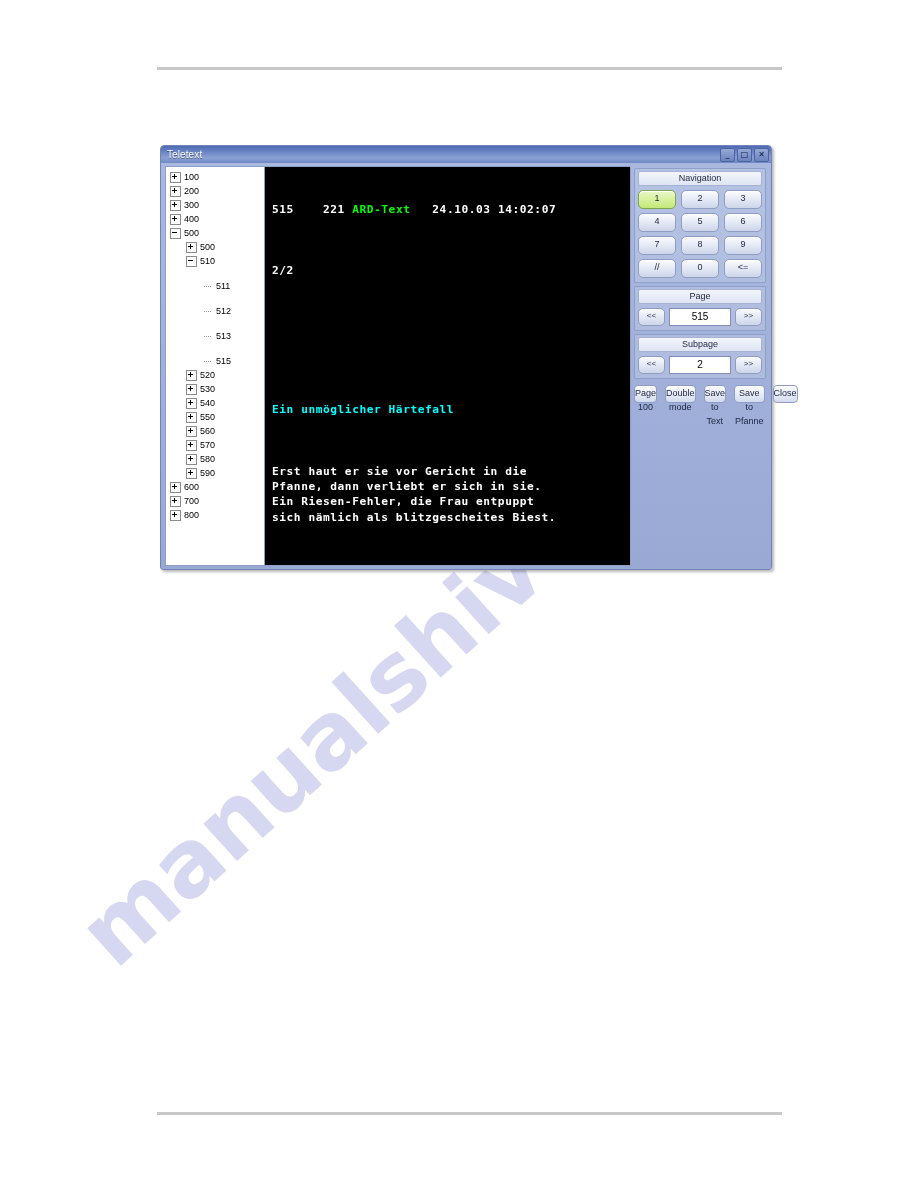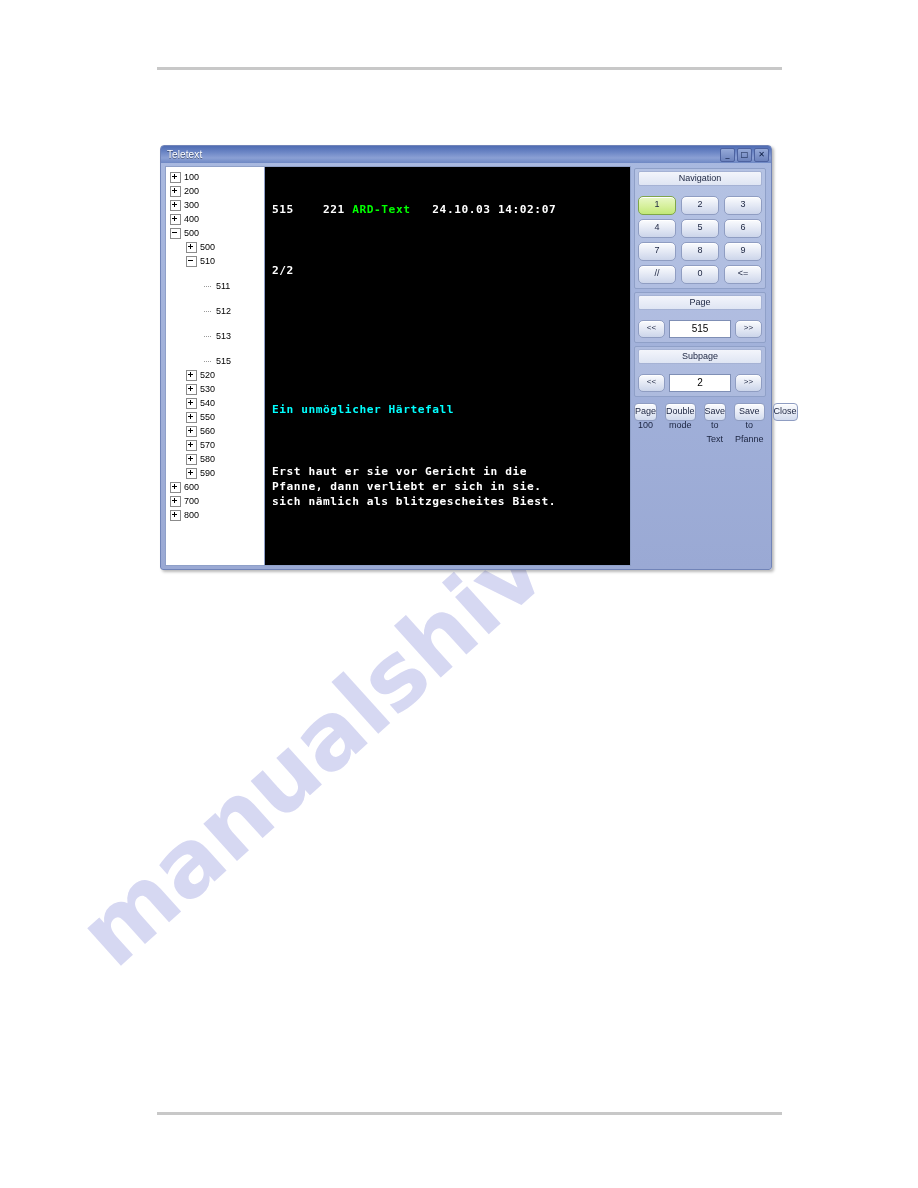--- a/index.html
+++ b/index.html
@@ -208,21 +208,21 @@
     border-radius: 2px;
     padding: 2px 3px 4px 3px;
   }
   .group-title {
     text-align:center;
     font-size: 9px;
     color: #1b2440;
     background: linear-gradient(180deg,#f3f5fb 0%, #dfe5f3 100%);
     border: 1px solid #a5b2d4;
     border-radius: 2px;
-    margin: 0 0 10px 0;
+    margin: 0 0 4px 0;
     height: 13px;
     line-height: 13px;
     font-family: "Liberation Sans", sans-serif;
   }
   .keypad {
     display:grid;
     grid-template-columns: repeat(3, 1fr);
     gap: 4px 5px;
   }
   .key {
@@ -410,21 +410,21 @@
     <div class="tt-screen">
       <div class="tt-row"><span class="c-white">515</span><span class="c-white">    </span><span class="c-white">221</span><span class="c-white"> </span><span class="c-green">ARD-Text</span><span class="c-white">   </span><span class="c-white">24.10.03</span><span class="c-white"> </span><span class="c-white">14:02:07</span></div>
 
       <div class="tt-row" style="text-align:left;padding-right:36px;"><span class="c-white">2/2</span></div>
 
 
       <div class="tt-row">&nbsp;</div>
 
       <div class="tt-row"><span class="c-cyan">Ein unmöglicher Härtefall</span></div>
 
-      <div id="body-lines"><div class="tt-row">Erst haut er sie vor Gericht in die</div><div class="tt-row">Pfanne, dann verliebt er sich in sie.</div><div class="tt-row">sich nämlich als blitzgescheites Biest.</div></div>
+      <div id="body-lines"><div class="tt-row">Erst haut er sie vor Gericht in die</div><div class="tt-row">Pfanne, dann verliebt er sich in sie.</div><div class="tt-row">Ein Riesen-Fehler, die Frau entpuppt</div><div class="tt-row">sich nämlich als blitzgescheites Biest.</div></div>
 
       
 
       
     </div>
 
     <div class="ctrl-panel">
 
       <div class="group">
         <div class="group-title">Navigation</div>

